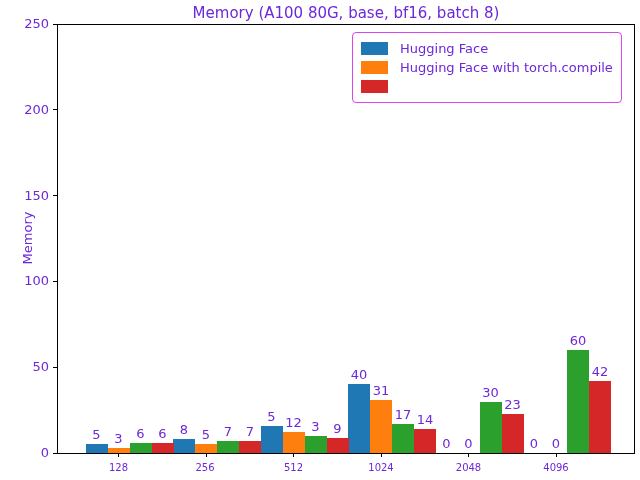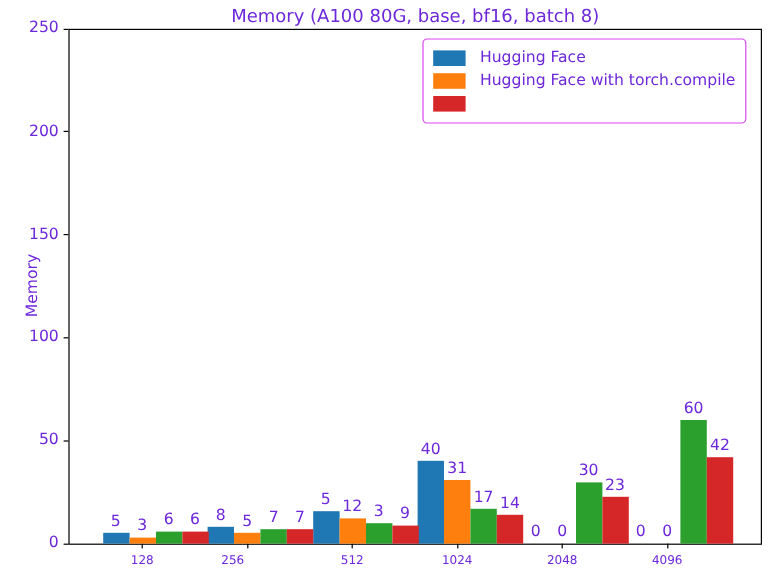--- a/index.html
+++ b/index.html
@@ -86,21 +86,21 @@
     <div class="y-tick-label" style="left: 0px; top: 273.4px; width: 49px;">100</div>
     <div class="tickmark" style="left: 53px; top: 195.1px; width: 4px; height: 1px;"></div>
     <div class="y-tick-label" style="left: 0px; top: 187.6px; width: 49px;">150</div>
     <div class="tickmark" style="left: 53px; top: 109.3px; width: 4px; height: 1px;"></div>
     <div class="y-tick-label" style="left: 0px; top: 101.8px; width: 49px;">200</div>
     <div class="tickmark" style="left: 53px; top: 23.5px; width: 4px; height: 1px;"></div>
     <div class="y-tick-label" style="left: 0px; top: 16px; width: 49px;">250</div>
     <div class="tickmark" style="left: 118px; top: 453px; width: 1px; height: 4px;"></div>
     <div class="x-tick-label" style="left: 83.5px; top: 460px; width: 70px;">128</div>
     <div class="tickmark" style="left: 205.5px; top: 453px; width: 1px; height: 4px;"></div>
-    <div class="x-tick-label" style="left: 159px; top: 460px; width: 70px;">256</div>
+    <div class="x-tick-label" style="left: 170px; top: 460px; width: 70px;">256</div>
     <div class="tickmark" style="left: 293px; top: 453px; width: 1px; height: 4px;"></div>
     <div class="x-tick-label" style="left: 258.5px; top: 460px; width: 70px;">512</div>
     <div class="tickmark" style="left: 380.5px; top: 453px; width: 1px; height: 4px;"></div>
     <div class="x-tick-label" style="left: 346px; top: 460px; width: 70px;">1024</div>
     <div class="tickmark" style="left: 468px; top: 453px; width: 1px; height: 4px;"></div>
     <div class="x-tick-label" style="left: 433.5px; top: 460px; width: 70px;">2048</div>
     <div class="tickmark" style="left: 555.5px; top: 453px; width: 1px; height: 4px;"></div>
     <div class="x-tick-label" style="left: 521px; top: 460px; width: 70px;">4096</div>
     <div class="bar" style="left: 85.5px; top: 444.42px; width: 22px; height: 8.58px; background: rgb(31, 119, 180);"></div>
     <div class="bar-value" style="left: 76.5px; top: 427.42px; width: 40px;">5</div>

